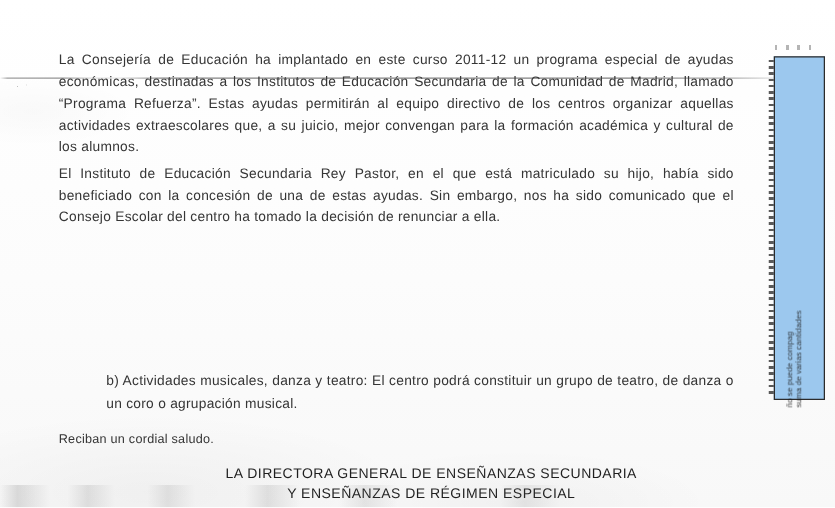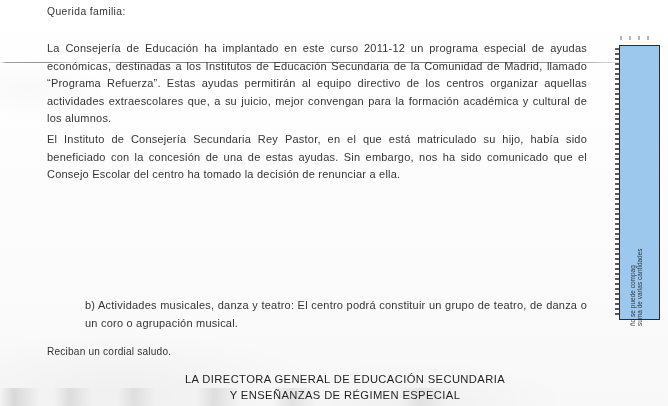--- a/index.html
+++ b/index.html
@@ -202,34 +202,33 @@
     pointer-events: none;
   }
 </style>
 </head>
 <body>
 
 <div id="page">
 
   <div id="paper-noise"></div>
 
-  <div class="body-text" id="greeting">Querida familia:</div>
 
   <div class="body-text" id="para-1">La Consejería de Educación ha implantado en este curso 2011-12 un programa especial de ayudas económicas, destinadas a los Institutos de Educación Secundaria de la Comunidad de Madrid, llamado “Programa Refuerza”. Estas ayudas permitirán al equipo directivo de los centros organizar aquellas actividades extraescolares que, a su juicio, mejor convengan para la formación académica y cultural de los alumnos.</div>
 
-  <div class="body-text" id="para-2">El Instituto de Consejería Secundaria Rey Pastor, en el que está matriculado su hijo, había sido beneficiado con la concesión de una de estas ayudas. Sin embargo, nos ha sido comunicado que el Consejo Escolar del centro ha tomado la decisión de renunciar a ella.</div>
+  <div class="body-text" id="para-2">El Instituto de Educación Secundaria Rey Pastor, en el que está matriculado su hijo, había sido beneficiado con la concesión de una de estas ayudas. Sin embargo, nos ha sido comunicado que el Consejo Escolar del centro ha tomado la decisión de renunciar a ella.</div>
 
 
 
   <div class="body-text" id="item-b">b) Actividades musicales, danza y teatro: El centro podrá constituir un grupo de teatro, de danza o un coro o agrupación musical.</div>
 
   <div class="body-text" id="closing">Reciban un cordial saludo.</div>
 
   <div id="signature-block">
-    <span class="sig-line">LA DIRECTORA GENERAL DE EDUCACIÓN SECUNDARIA</span>
+    <span class="sig-line">LA DIRECTORA GENERAL DE ENSEÑANZAS SECUNDARIA</span>
     <span class="sig-line">Y ENSEÑANZAS DE RÉGIMEN ESPECIAL</span>
   </div>
 
   <div id="strike-line"></div>
   <div id="left-margin-marks"></div>
 
   <div id="blue-box"></div>
   <div id="blue-box-ticks"></div>
   <div id="blue-box-top-ticks"></div>
 

